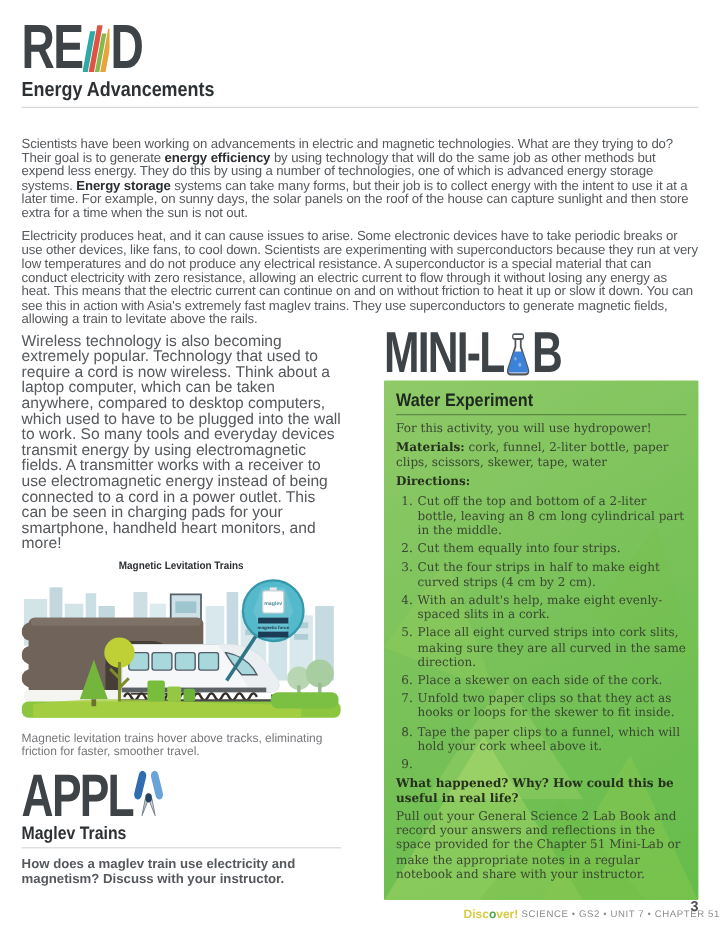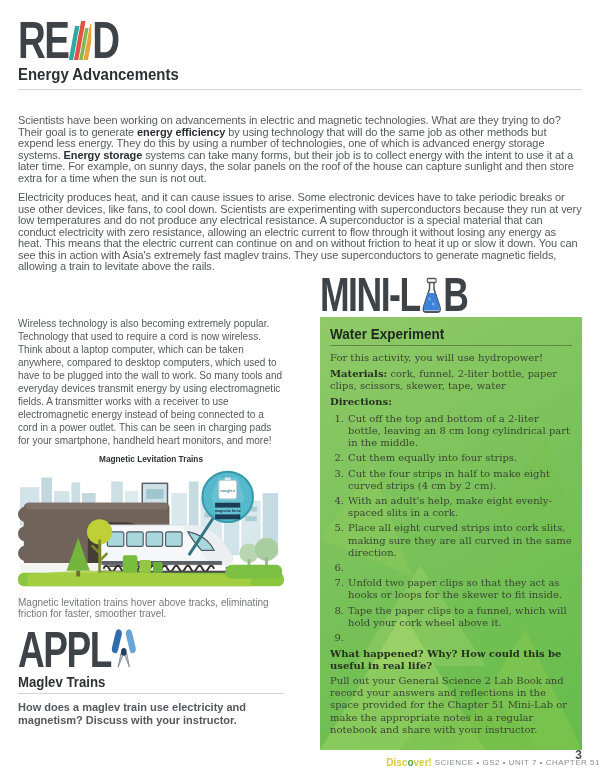--- a/index.html
+++ b/index.html
@@ -27,21 +27,21 @@
   
   .body-text { font-size:11px; line-height:11.5px; letter-spacing:-0.1px; }
   .body-text b { color:#2b2f33; }
   .p1 { margin-bottom:8px;margin-top:25px; }
   .p2 { margin-bottom:4px; }
 
   .columns { display:flex; gap:6px; align-items:flex-start; }
   .left-col { width:266px; flex:0 0 266px; }
   .right-col { flex:1; min-width:0;padding-left:30px; }
 
-  .p3 { font-size:10px; line-height:13px; margin-bottom:7px;margin-top:40px; }
+  .p3 { font-size:13px; line-height:13px; margin-bottom:7px; }
 
   .fig-title { font-size:9px; font-weight:700; color:#2c3033; text-align:center;
     letter-spacing:0; margin:2px 0 2px; transform:scaleX(.92); }
   .caption { font-size:10px; line-height:11px; color:#77787b; margin-top:5px; }
 
   h2.sub { font-size:15px; font-weight:700; color:#2d3134; transform:scaleX(.88);
     transform-origin:0 50%; margin:2px 0 3px; }
   .question { font-size:11px; line-height:13px; margin-top:5px;font-weight:bold; }
 
   
@@ -247,20 +247,21 @@
               <li>
                   <span class="num">4.</span>
                   <span>With an adult's help, make eight evenly-spaced slits in a cork.</span>
                 </li>
               <li>
                   <span class="num">5.</span>
                   <span>Place all eight curved strips into cork slits, making sure they are all curved in the same direction.</span>
                 </li>
               <li>
                   <span class="num">6.</span>
+                  <span>Place a skewer on each side of the cork.</span>
                 </li>
               <li>
                   <span class="num">7.</span>
                   <span>Unfold two paper clips so that they act as hooks or loops for the skewer to fit inside.</span>
                 </li>
               <li>
                   <span class="num">8.</span>
                   <span>Tape the paper clips to a funnel, which will hold your cork wheel above it.</span>
                 </li>
               <li>

